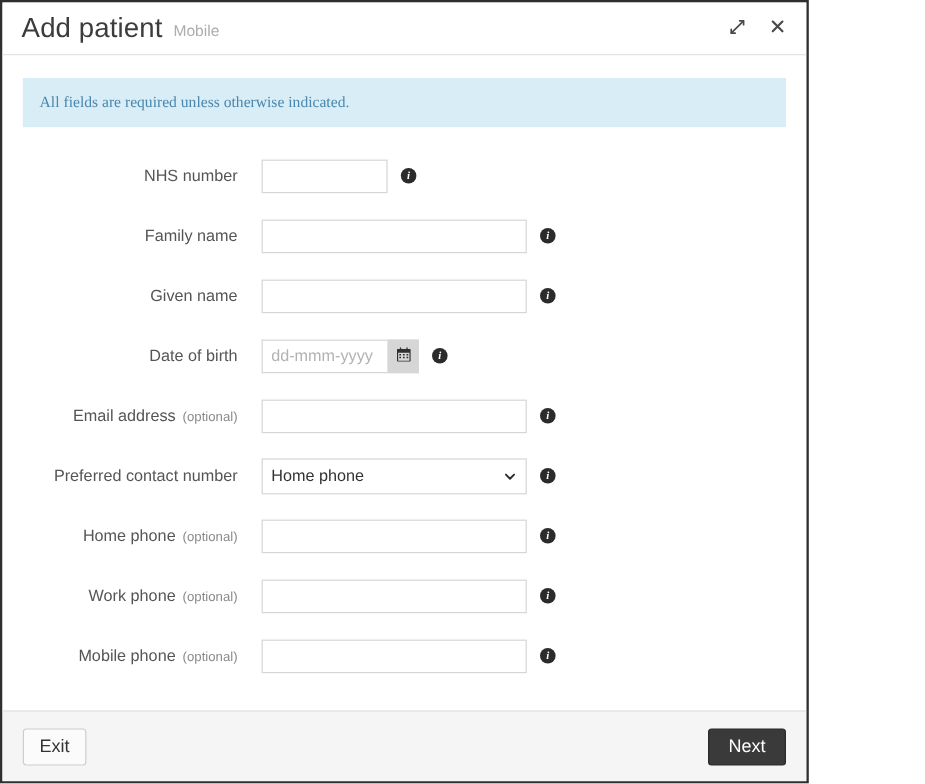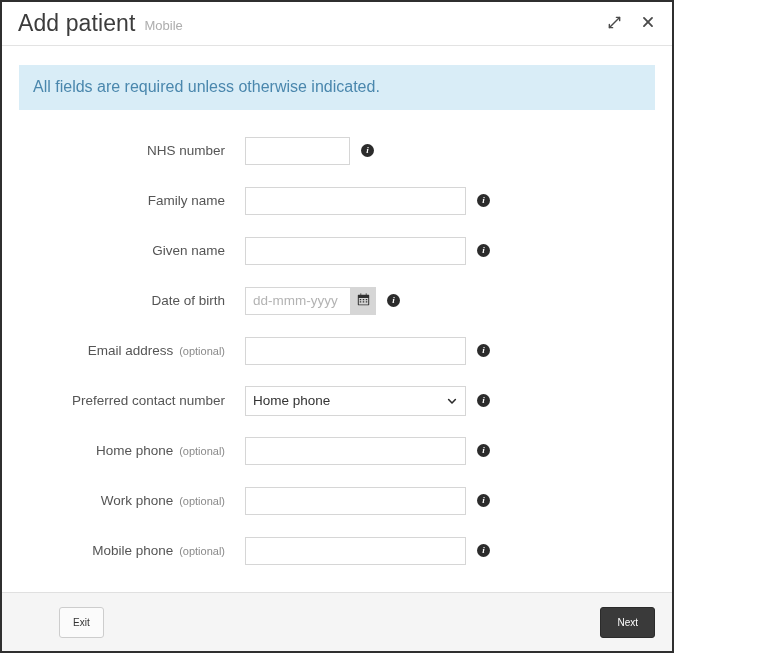--- a/index.html
+++ b/index.html
@@ -75,43 +75,43 @@
     flex: 1 1 auto;
     background: #ffffff;
     padding: 0;
     overflow: hidden;
   }
 
   .alert {
     margin: 19px 17px 0 17px;
     background: #d9edf7;
     color: #4a87ad;
-    font-size: 16px;
+    font-size: 13px;
     padding: 12px 14px;
     box-sizing: border-box;
     line-height: 1.3;
+    font-family: Liberation Serif, serif;
   }
 
   .form {
     margin-top: 16px;
   }
   .row {
     display: flex;
     align-items: center;
     height: 50px;
   }
   .label {
     width: 216px;
     text-align: right;
     padding-right: 20px;
     box-sizing: border-box;
     font-size: 13.5px;
     color: #555555;
     white-space: nowrap;
-    margin-left: 27px;
   }
   .label .opt {
     font-size: 11px;
     color: #8a8a8a;
     margin-left: 2px;
   }
   .field {
     display: flex;
     align-items: center;
   }
@@ -208,28 +208,27 @@
     height: 59px;
     background: #f5f5f5;
     border-top: 1px solid #e0e0e0;
     display: flex;
     align-items: center;
     padding: 0 17px;
     box-sizing: border-box;
   }
   .btn {
     font-family: "Liberation Sans", sans-serif;
-    font-size: 10px;
+    font-size: 15px;
     cursor: pointer;
     border-radius: 3px;
     padding: 0 13px;
     height: 31px;
     line-height: 29px;
     box-sizing: border-box;
-    margin-left: 40px;
   }
   .btn-default {
     background: #fbfbfb;
     border: 1px solid #cdcdcd;
     color: #333333;
   }
   .btn-primary {
     background: #3a3a3a;
     border: 1px solid #2b2b2b;
     color: #ffffff;

